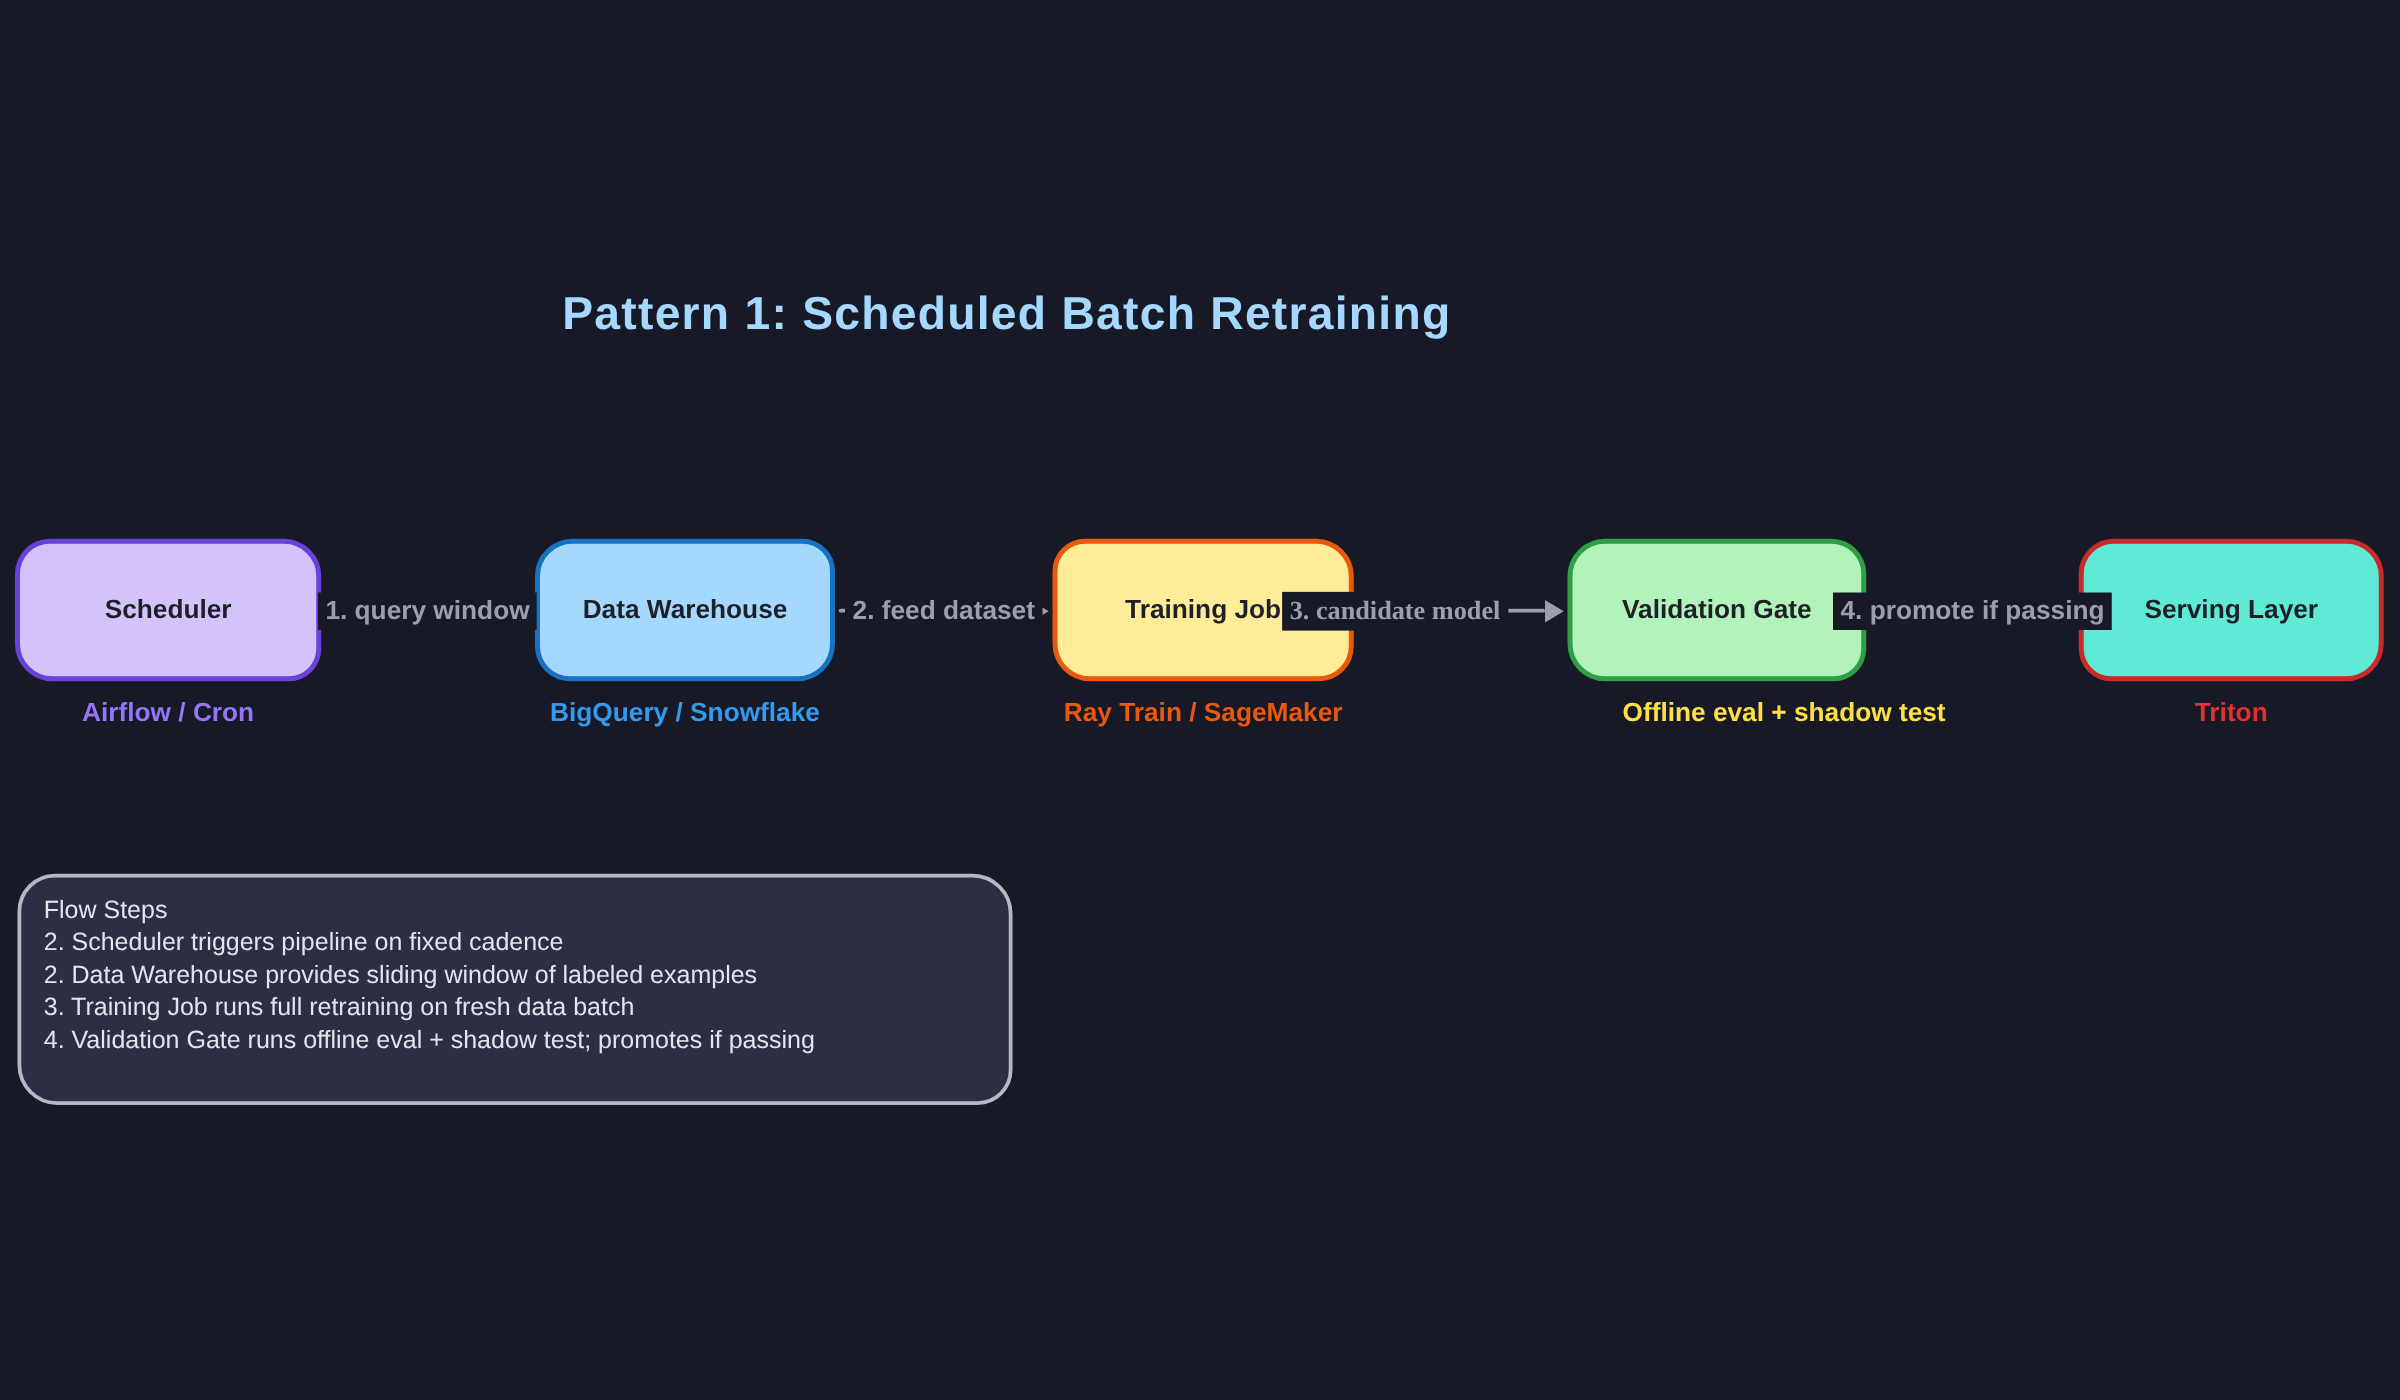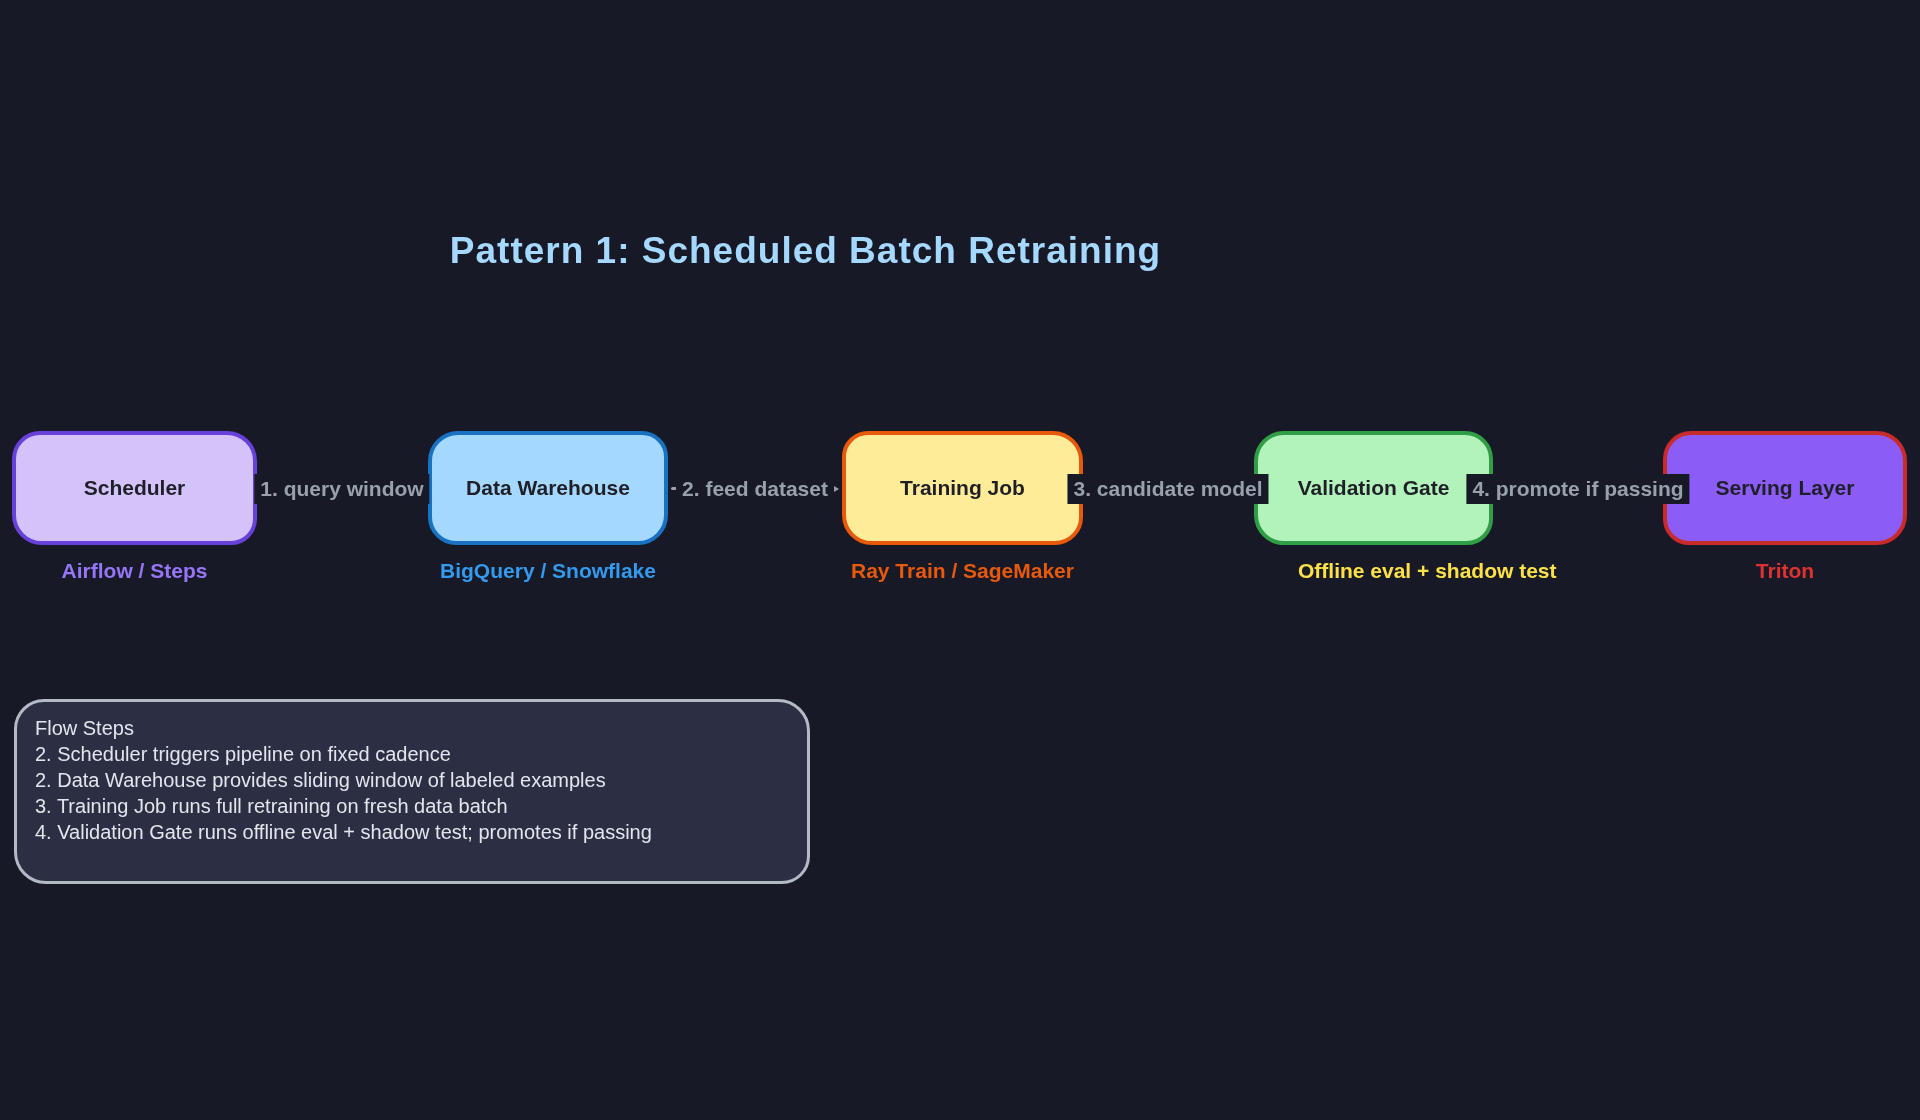--- a/index.html
+++ b/index.html
@@ -55,21 +55,21 @@
     font-size: 21px;
     font-weight: 700;
     text-align: center;
     white-space: nowrap;
     z-index: 2;
   }
   .n0 { background: #d4c3fa; border-color: #6741d9; border-radius: 28px 30px 26px 30px; }
   .n1 { background: #a5d8ff; border-color: #1971c2; border-radius: 30px 26px 30px 28px; align-items: center; }
   .n2 { background: #ffec99; border-color: #e8590c; border-radius: 26px 30px 28px 30px; }
   .n3 { background: #b2f2bb; border-color: #2f9e44; border-radius: 30px 28px 26px 30px; }
-  .n4 { background: #8b5cf6; border-color: #c92a2a; border-radius: 28px 30px 30px 26px; }
+  .n4 { background: #5eead4; border-color: #c92a2a; border-radius: 28px 30px 30px 26px; }
   .sub0 { color: #9775fa; }
   .sub1 { color: #339af0; }
   .sub2 { color: #e8590c; }
   .sub3 { color: #fde047; margin-left: 44px; }
   .sub4 { color: #e03131; }
   
   .conn-line {
     position: absolute;
     top: 487px;
     height: 3px;
@@ -123,21 +123,21 @@
 </head>
 <body>
 
 <div class="canvas">
 
   <h1 class="title">Pattern 1: Scheduled Batch Retraining</h1>
 
   <div class="node-box n0" style="left:12px; width:245px;">
     <span class="node-label">Scheduler</span>
   </div>
-  <div class="node-sublabel sub0" style="left:12px; width:245px;">Airflow / Steps</div>
+  <div class="node-sublabel sub0" style="left:12px; width:245px;">Airflow / Cron</div>
 
   <div class="node-box n1" style="left:428px; width:240px;">
     <span class="node-label">Data Warehouse</span>
   </div>
   <div class="node-sublabel sub1" style="left:428px; width:240px;">BigQuery / Snowflake</div>
 
   <div class="node-box n2" style="left:842px; width:241px;">
     <span class="node-label">Training Job</span>
   </div>
   <div class="node-sublabel sub2" style="left:842px; width:241px;">Ray Train / SageMaker</div>
@@ -155,21 +155,21 @@
   <div class="conn-line" style="left:259px; width:155px;"></div>
   <div class="conn-arrowhead" style="left:411px;"></div>
   <span class="conn-label" style="left:342px;">1. query window</span>
 
   <div class="conn-line" style="left:671px; width:157px;"></div>
   <div class="conn-arrowhead" style="left:824px;"></div>
   <span class="conn-label" style="left:755px;">2. feed dataset</span>
 
   <div class="conn-line" style="left:1086px; width:150px;"></div>
   <div class="conn-arrowhead" style="left:1236px;"></div>
-  <span class="conn-label" style="left:1168px;">3. candidate model</span>
+  <span class="conn-label" style="left:1116px;font-family:Liberation Serif, serif;">3. candidate model</span>
 
   <div class="conn-line" style="left:1496px; width:149px;"></div>
   <div class="conn-arrowhead" style="left:1645px;"></div>
   <span class="conn-label" style="left:1578px;">4. promote if passing</span>
 
   <div class="flow-box">
     <div class="flow-line">Flow Steps</div>
     <div class="flow-line">2. Scheduler triggers pipeline on fixed cadence</div>
     <div class="flow-line">2. Data Warehouse provides sliding window of labeled examples</div>
     <div class="flow-line">3. Training Job runs full retraining on fresh data batch</div>

